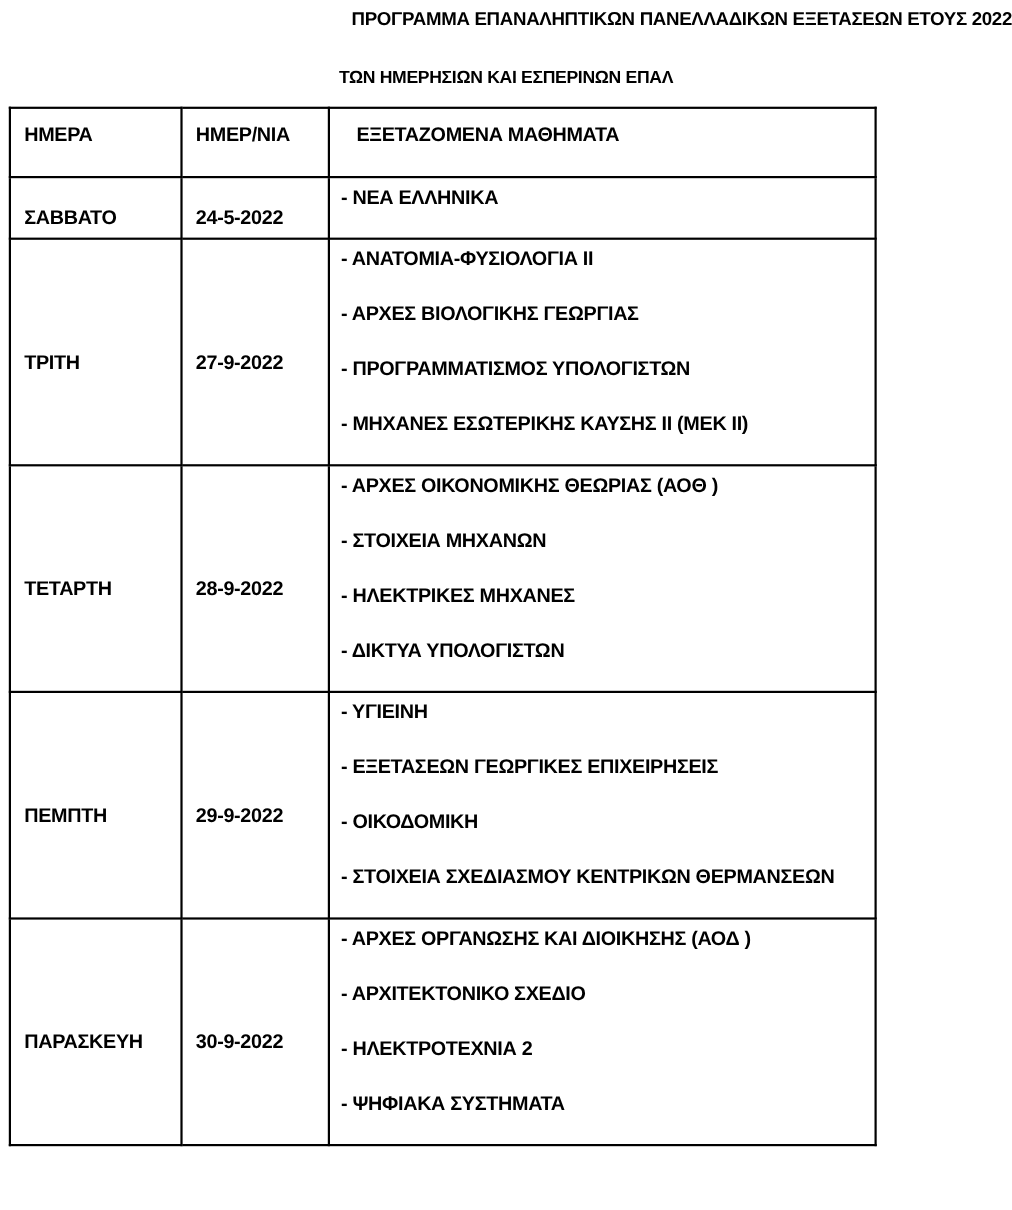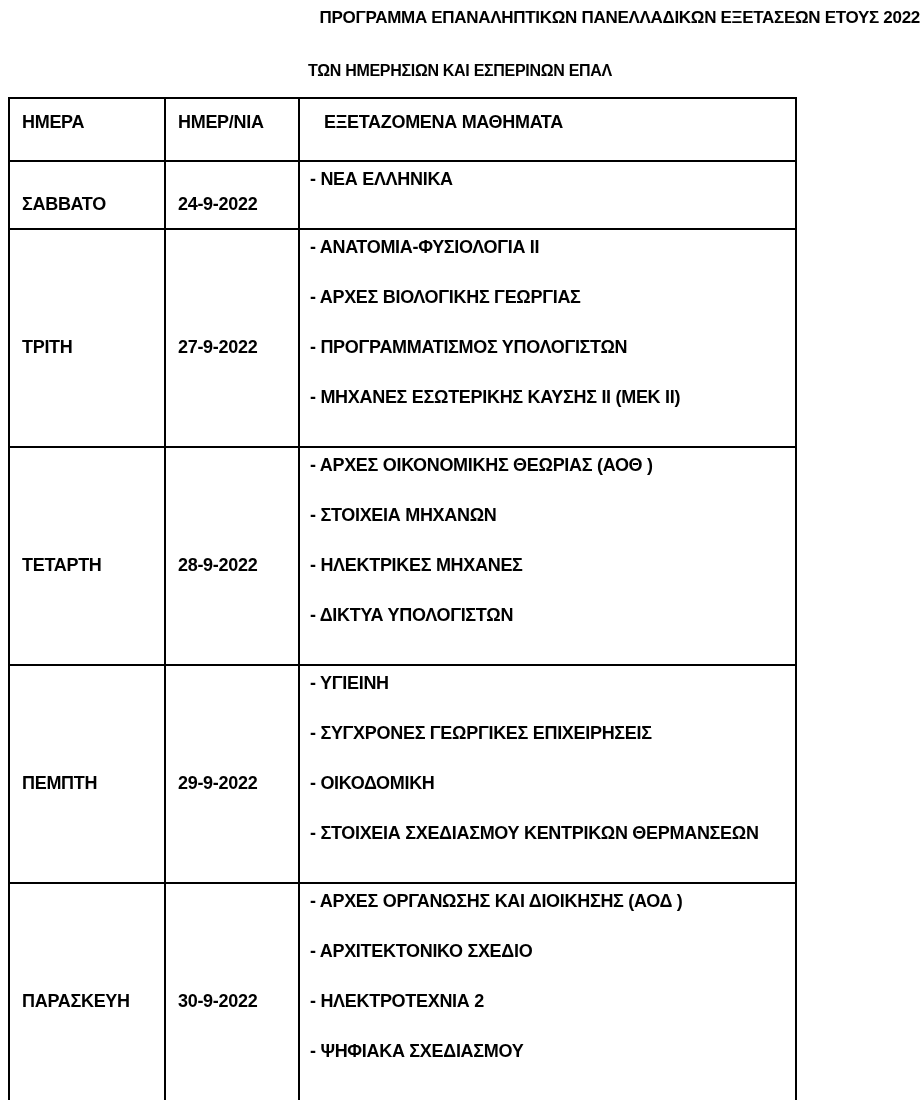--- a/index.html
+++ b/index.html
@@ -58,21 +58,21 @@
   table.schedule th.subjects-header {
     padding-left: 24px;
   }
   td.day, td.date {
     vertical-align: middle;
     padding: 18px 4px 0 12px;
     line-height: 22px;
   }
   td.subjects {
     vertical-align: top;
-    padding: 2px 4px 14px 10px;
+    padding: 2px 4px 2px 10px;
   }
   .subject-line {
     height: 50px;
     line-height: 22px;
     padding-top: 4px;
     box-sizing: border-box;
     white-space: nowrap;
   }
 </style>
 </head>
@@ -91,21 +91,21 @@
     <thead>
       <tr id="header-row">
           <th>ΗΜΕΡΑ</th>
           <th>ΗΜΕΡ/ΝΙΑ</th>
           <th class="subjects-header">ΕΞΕΤΑΖΟΜΕΝΑ ΜΑΘΗΜΑΤΑ</th>
         </tr>
     </thead>
     <tbody id="table-body">
         <tr>
     <td class="day">ΣΑΒΒΑΤΟ</td>
-    <td class="date">24-9-2022</td>
+    <td class="date">24-5-2022</td>
     <td class="subjects">
             <div class="subject-line">- ΝΕΑ ΕΛΛΗΝΙΚΑ</div>
           </td>
   </tr>
         <tr>
     <td class="day">ΤΡΙΤΗ</td>
     <td class="date">27-9-2022</td>
     <td class="subjects">
             <div class="subject-line">- ΑΝΑΤΟΜΙΑ-ΦΥΣΙΟΛΟΓΙΑ ΙΙ</div>
             <div class="subject-line">- ΑΡΧΕΣ ΒΙΟΛΟΓΙΚΗΣ ΓΕΩΡΓΙΑΣ</div>
@@ -121,30 +121,30 @@
             <div class="subject-line">- ΣΤΟΙΧΕΙΑ ΜΗΧΑΝΩΝ</div>
             <div class="subject-line">- ΗΛΕΚΤΡΙΚΕΣ ΜΗΧΑΝΕΣ</div>
             <div class="subject-line">- ΔΙΚΤΥΑ ΥΠΟΛΟΓΙΣΤΩΝ</div>
           </td>
   </tr>
         <tr>
     <td class="day">ΠΕΜΠΤΗ</td>
     <td class="date">29-9-2022</td>
     <td class="subjects">
             <div class="subject-line">- ΥΓΙΕΙΝΗ</div>
-            <div class="subject-line">- ΣΥΓΧΡΟΝΕΣ ΓΕΩΡΓΙΚΕΣ ΕΠΙΧΕΙΡΗΣΕΙΣ</div>
+            <div class="subject-line">- ΕΞΕΤΑΣΕΩΝ ΓΕΩΡΓΙΚΕΣ ΕΠΙΧΕΙΡΗΣΕΙΣ</div>
             <div class="subject-line">- ΟΙΚΟΔΟΜΙΚΗ</div>
             <div class="subject-line">- ΣΤΟΙΧΕΙΑ ΣΧΕΔΙΑΣΜΟΥ ΚΕΝΤΡΙΚΩΝ ΘΕΡΜΑΝΣΕΩΝ</div>
           </td>
   </tr>
         <tr>
     <td class="day">ΠΑΡΑΣΚΕΥΗ</td>
     <td class="date">30-9-2022</td>
     <td class="subjects">
             <div class="subject-line">- ΑΡΧΕΣ ΟΡΓΑΝΩΣΗΣ ΚΑΙ ΔΙΟΙΚΗΣΗΣ (ΑΟΔ )</div>
             <div class="subject-line">- ΑΡΧΙΤΕΚΤΟΝΙΚΟ ΣΧΕΔΙΟ</div>
             <div class="subject-line">- ΗΛΕΚΤΡΟΤΕΧΝΙΑ 2</div>
-            <div class="subject-line">- ΨΗΦΙΑΚΑ ΣΧΕΔΙΑΣΜΟΥ</div>
+            <div class="subject-line">- ΨΗΦΙΑΚΑ ΣΥΣΤΗΜΑΤΑ</div>
           </td>
   </tr>
       </tbody>
   </table>
 </div>
 
 </body></html>

